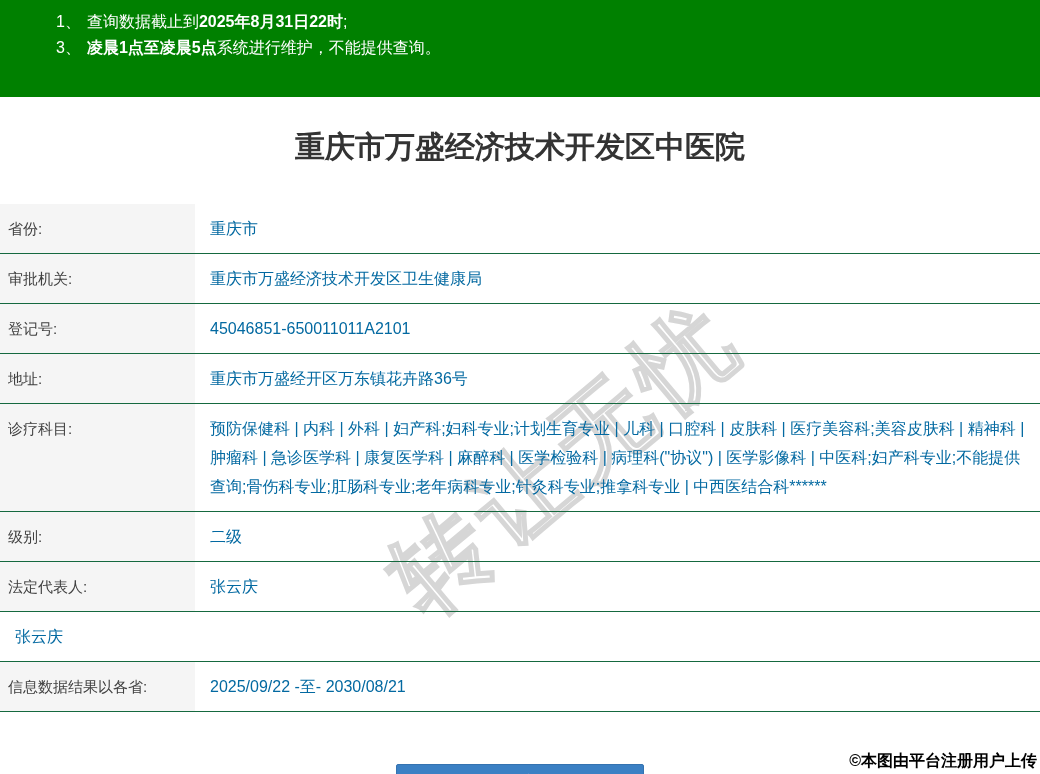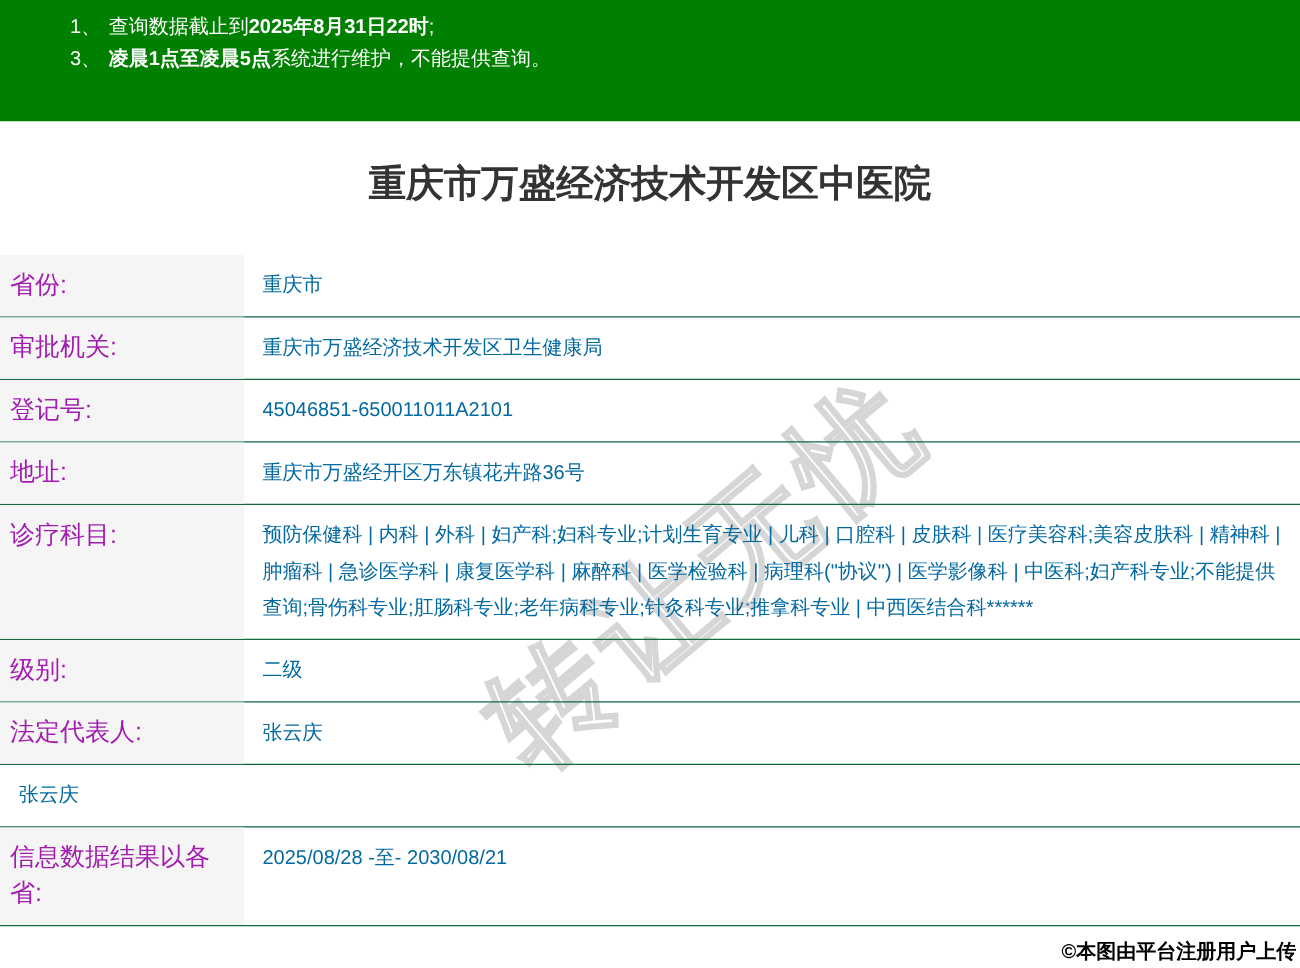--- a/index.html
+++ b/index.html
@@ -19,21 +19,21 @@
   .title {
     margin:30px 0 36px; text-align:center; font-size:30px; font-weight:bold;
     color:#333; position:relative; z-index:2;
   }
 
   
   .info-table { width:1040px; position:relative; z-index:2; }
   .row { display:flex; align-items:stretch; border-bottom:1px solid #15693f; }
   .row-label {
     width:195px; flex:0 0 195px; background:#f5f5f5; padding:10px 8px;
-    font-size:20px; line-height:29px; color:#a21caf;
+    font-size:15px; line-height:29px; color:#404040;
   }
   .row-value {
     flex:1; padding:10px 12px 10px 15px; font-size:16px; line-height:29px; color:#0369a1;
   }
 
   
   .close-btn {
     display:block; margin:52px auto 0; width:248px; height:37px;
     background:#3b80c4; color:#fff; border:1px solid #3573b0; border-radius:2px;
     font-size:18px; line-height:34px; text-align:center; cursor:pointer;
@@ -98,21 +98,21 @@
   </div>
   <div class="row">
     <div class="row-label">法定代表人:</div>
     <div class="row-value">张云庆</div>
   </div>
   <div class="row">
     <div class="row-value">张云庆</div>
   </div>
   <div class="row">
     <div class="row-label">信息数据结果以各省:</div>
-    <div class="row-value">2025/08/28 -至- 2030/08/21</div>
+    <div class="row-value">2025/09/22 -至- 2030/08/21</div>
   </div>
 </div>
 
 <button class="close-btn">〖关闭窗口〗</button>
 
 <div class="watermark">转让无忧</div>
 
 <div class="footer-credit">©本图由平台注册用户上传</div>
 
 </body></html>

